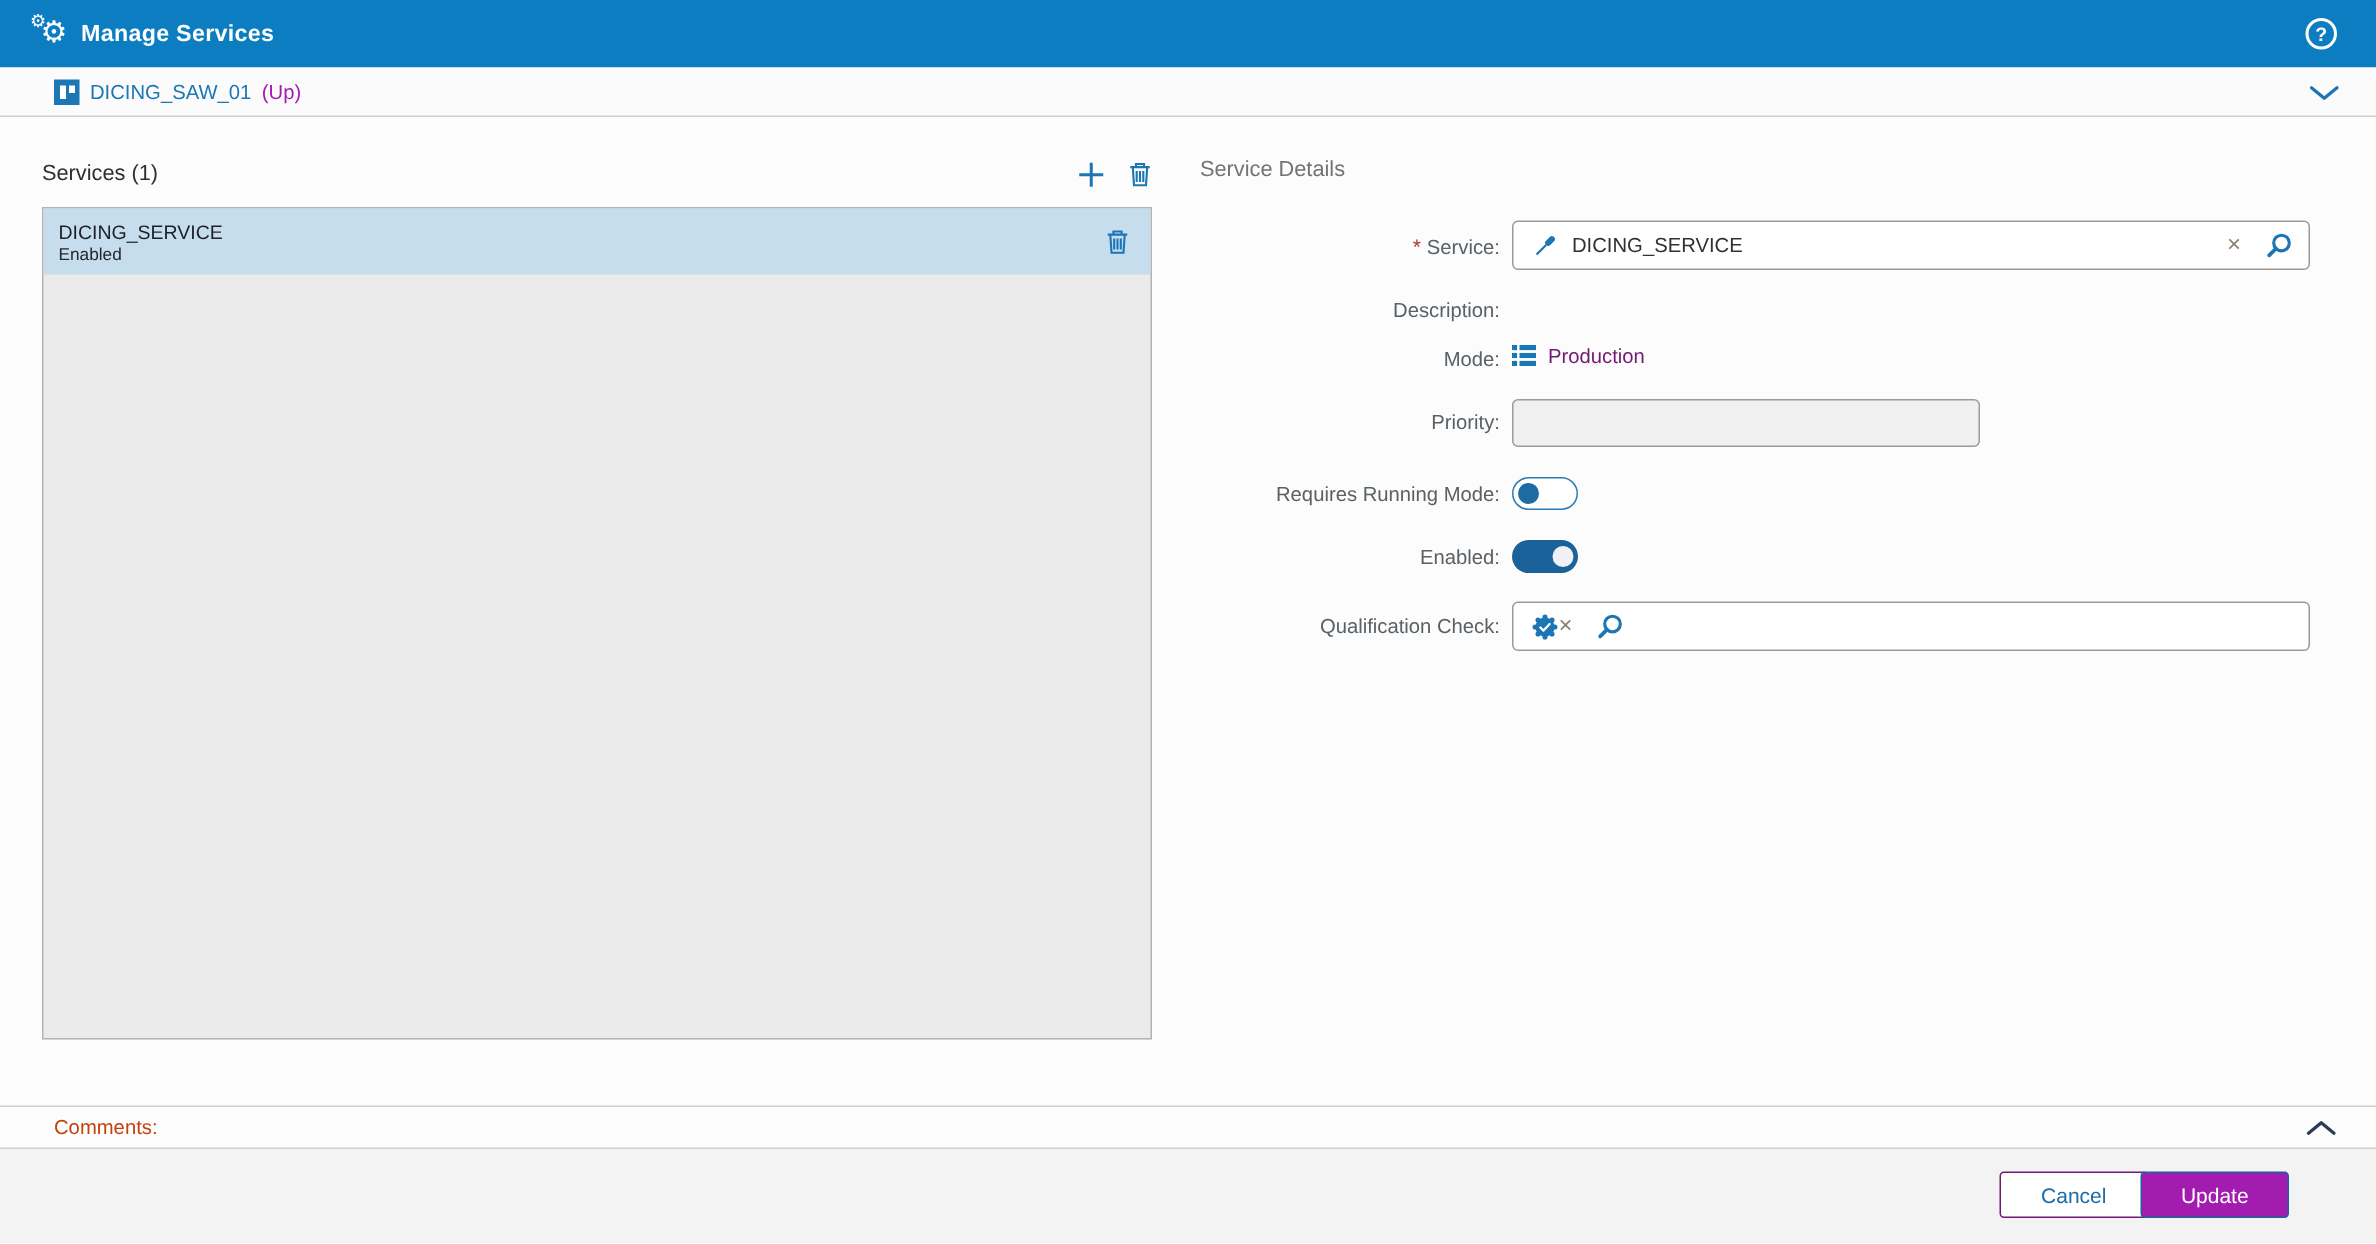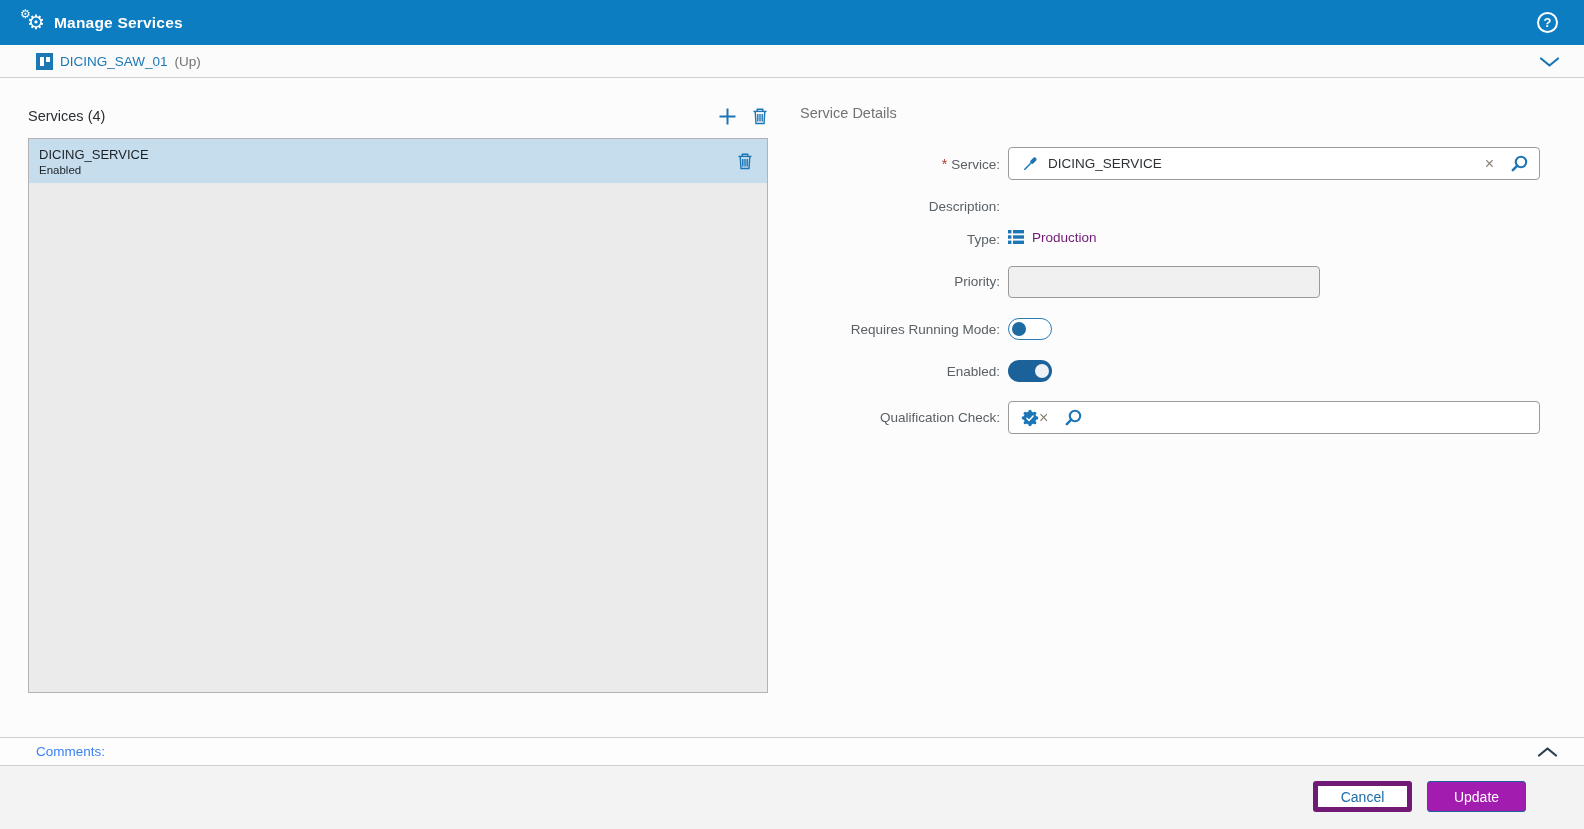--- a/index.html
+++ b/index.html
@@ -18,21 +18,21 @@
     border:2px solid #fff; border-radius:50%; display:flex; align-items:center; justify-content:center;
     font-size:13px; font-weight:700; color:#fff; cursor:pointer; }
 
   
   .equip-bar { position:absolute; left:0; top:45px; width:1584px; height:33px;
     background:#fbfbfb; border-bottom:1px solid #cfcfcf; display:flex; align-items:center; }
   .equip-icon { width:17px; height:17px; background:#1c77b5; margin-left:36px; position:relative; flex:0 0 auto; }
   .equip-icon::before { content:""; position:absolute; left:4px; top:4px; width:3.5px; height:9px; background:#fff; }
   .equip-icon::after  { content:""; position:absolute; left:9.5px; top:4px; width:4px; height:5px; background:#fff; }
   .equip-name { margin-left:7px; font-size:13.5px; color:#1a78b6; }
-  .equip-status { margin-left:7px; font-size:13.5px; color:#737373; }
+  .equip-status { margin-left:7px; font-size:13.5px; color:#a21caf; }
   .equip-chevron { position:absolute; right:24px; top:11px; cursor:pointer; }
 
   
   .svc-head { position:absolute; left:28px; top:103px; width:740px; height:26px; display:flex; align-items:center; }
   .svc-title { font-size:14.5px; color:#2b2f33; }
   .svc-head .tools { margin-left:auto; display:flex; align-items:center; gap:15px; }
   .icon-btn { cursor:pointer; display:inline-flex; align-items:center; }
   .svc-list { position:absolute; left:28px; top:138px; width:740px; height:555px;
     background:#ebebeb; border:1px solid #b3b3b3; overflow:hidden; }
   .svc-item { height:44px; background:#c6ddee; display:flex; align-items:center; padding:0 14px 0 10px; cursor:pointer; }
@@ -59,28 +59,28 @@
   
   .toggle { position:absolute; left:1008px; width:44px; height:22px; border-radius:11px; cursor:pointer; }
   .toggle.off { background:#fff; border:1.5px solid #2b7cb4; }
   .toggle.off .knob { position:absolute; left:2.5px; top:2.5px; width:14px; height:14px; border-radius:50%; background:#1e6aa2; }
   .toggle.on { background:#1b629b; }
   .toggle.on .knob { position:absolute; right:3px; top:4px; width:14px; height:14px; border-radius:50%; background:#eef2f6; }
 
   
   .comments-bar { position:absolute; left:0; top:737px; width:1584px; height:29px; background:#fdfdfd;
     border-top:1px solid #cfcfcf; border-bottom:1px solid #cfcfcf; display:flex; align-items:center; }
-  .comments-label { margin-left:36px; font-size:13.5px; color:#3b82f6; }
+  .comments-label { margin-left:36px; font-size:13.5px; color:#c2410c; }
   .comments-chevron { position:absolute; right:26px; top:8px; cursor:pointer; }
 
   
   .footer { position:absolute; left:0; top:766px; width:1584px; height:63px; background:#f3f3f3; }
   .btn { position:absolute; top:15px; height:31px; width:99px; border-radius:3px; font-family:inherit;
     font-size:14px; cursor:pointer; }
-  .btn-cancel { right:172px; background:#fff; border:5px solid #701a75; color:#1c6ca8; }
+  .btn-cancel { right:152px; background:#fff; border:1px solid #701a75; color:#1c6ca8; }
   .btn-update { right:58px; background:#a21caf; border:1px solid #1b629b; color:#fff; }
 
   svg { display:block; }
 </style>
 </head>
 <body>
 
 <div class="app">
 
   <header class="titlebar">
@@ -99,21 +99,21 @@
     <span class="equip-name">DICING_SAW_01</span>
     <span class="equip-status">(Up)</span>
     <span class="equip-chevron">
       <svg width="21" height="12" viewBox="0 0 21 12">
           <polyline points="2,2.5 10.5,9.5 19,2.5" fill="none" stroke="#1c75b5" stroke-width="2.2" stroke-linecap="round" stroke-linejoin="round"></polyline>
         </svg>
     </span>
   </div>
 
   <div class="svc-head">
-    <span class="svc-title">Services (4)</span>
+    <span class="svc-title">Services (1)</span>
     <span class="tools">
       <span class="icon-btn">
         <svg width="19" height="19" viewBox="0 0 19 19">
             <line x1="9.5" y1="1.5" x2="9.5" y2="17.5" stroke="#1c75b5" stroke-width="2"></line>
             <line x1="1.5" y1="9.5" x2="17.5" y2="9.5" stroke="#1c75b5" stroke-width="2"></line>
           </svg>
       </span>
       <span class="icon-btn">
         <svg width="16" height="17" viewBox="0 0 16 17" fill="none" stroke="#1c75b5" stroke-width="1.4">
           <path d="M5.3 3V1.3h5.4V3"></path>
@@ -160,21 +160,21 @@
       <svg width="19" height="19" viewBox="0 0 19 19">
           <circle cx="11" cy="8" r="5.2" fill="none" stroke="#1c75b5" stroke-width="2.1"></circle>
           <line x1="2.8" y1="16.2" x2="7.3" y2="11.7" stroke="#1c75b5" stroke-width="2.5" stroke-linecap="round"></line>
         </svg>
     </span>
   </div>
 
   <div class="flabel" style="top:199px;">Description:</div>
   <span style="position:absolute; left:1008px; top:199px; font-size:13.5px;"></span>
 
-  <div class="flabel" style="top:232px;">Type:</div>
+  <div class="flabel" style="top:232px;">Mode:</div>
   <div class="type-val" style="top:229px;">
     <svg width="17" height="16" viewBox="0 0 17 16">
       <g fill="#1c75b5">
         <rect x="0" y="1" width="3.4" height="3.4"></rect>
           <rect x="5" y="1" width="11" height="3.4"></rect>
         <rect x="0" y="6.3" width="3.4" height="3.4"></rect>
           <rect x="5" y="6.3" width="11" height="3.4"></rect>
         <rect x="0" y="11.6" width="3.4" height="3.4"></rect>
           <rect x="5" y="11.6" width="11" height="3.4"></rect>
       </g>

